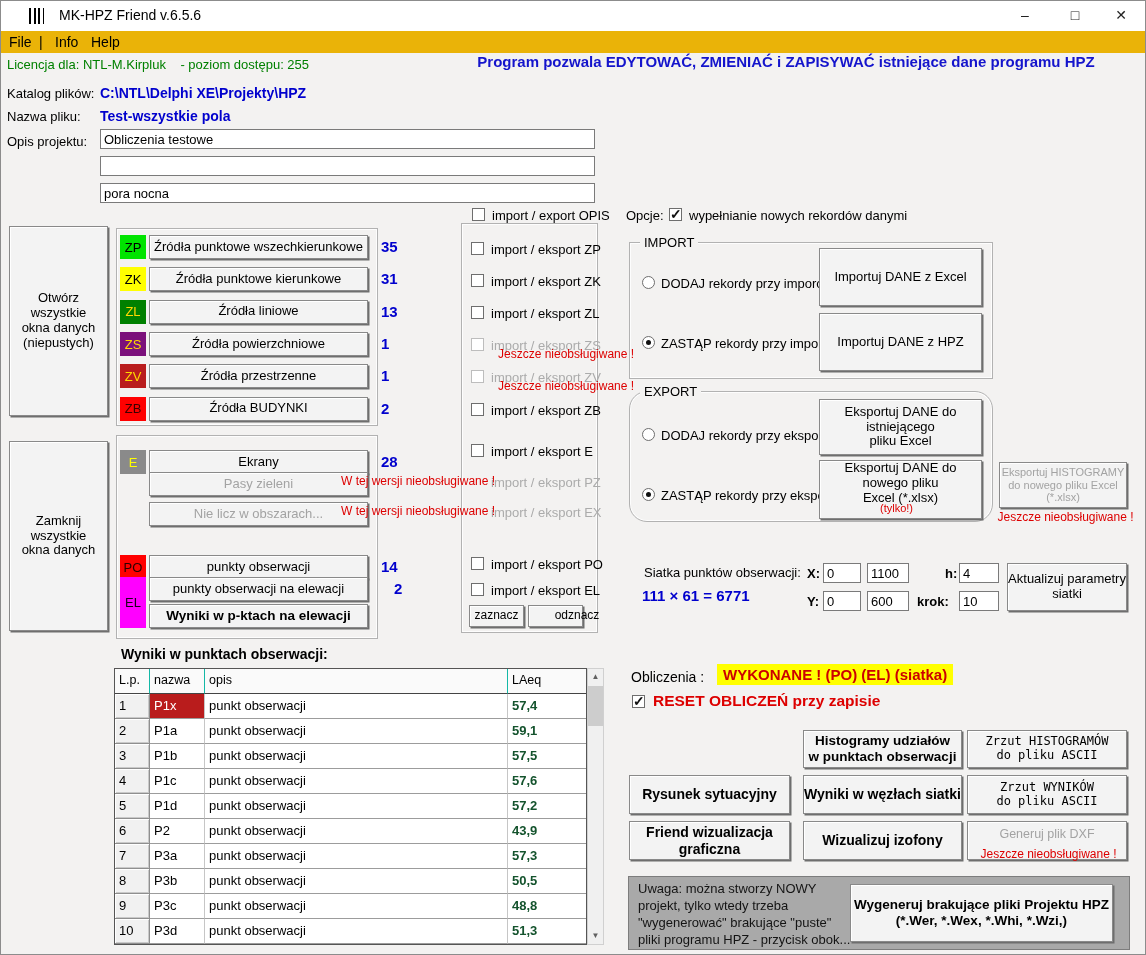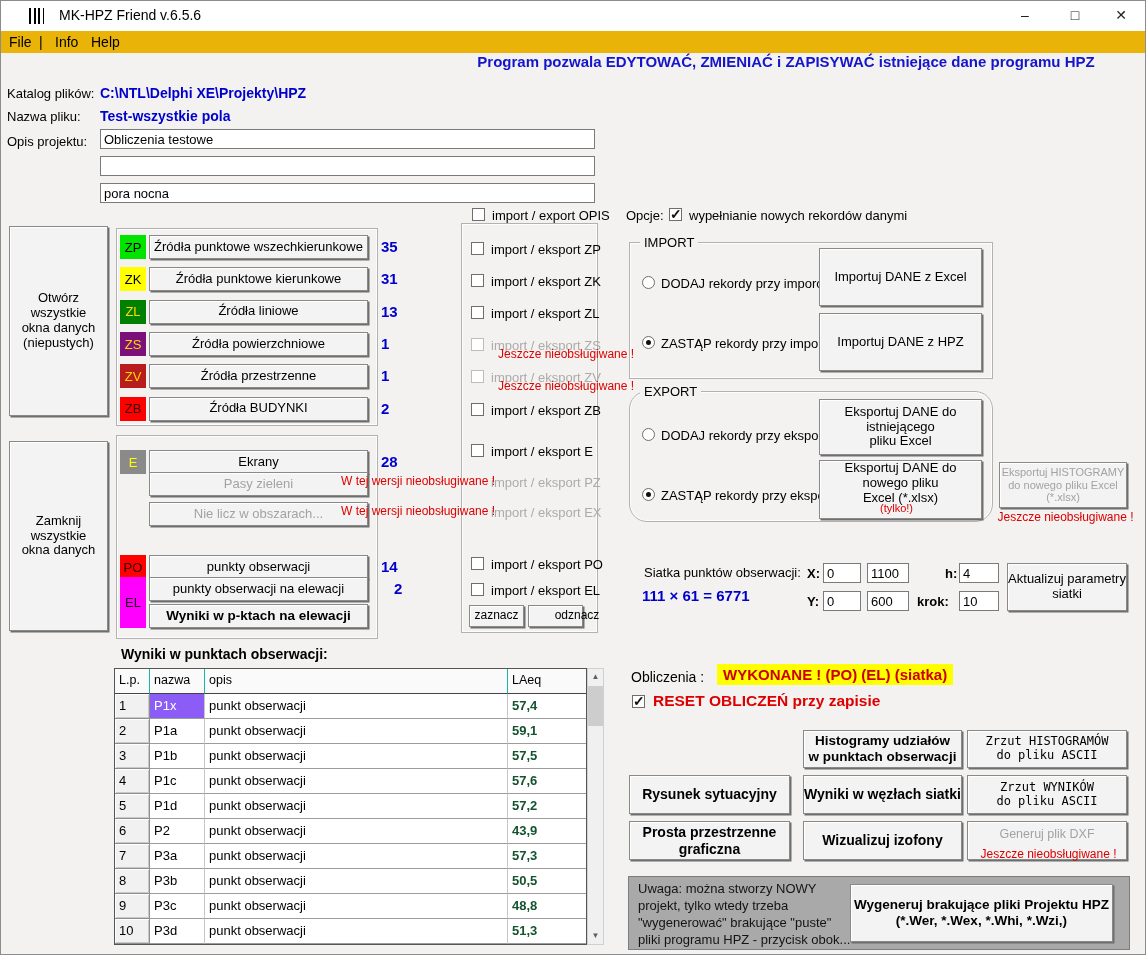--- a/index.html
+++ b/index.html
@@ -63,21 +63,21 @@
   .thead { display:flex; height:25px; }
   .hcell { background:#fafafa; border-right:1px solid #14b8a6; border-bottom:1px solid #444;
            font-size:12.5px; padding:4px 0 0 4px; }
   .trow { display:flex; height:25px; }
   .cell { padding:4px 0 0 4px; font-size:13px; overflow:hidden; white-space:nowrap; }
   .c-lp   { width:35px; background:#f1f1f1; border-right:1px solid #8f8f8f; border-bottom:1px solid #8f8f8f;
             box-shadow:inset 1px 1px 0 #fff, inset -1px -1px 0 #c9c9c9; }
   .c-nazwa{ width:55px; border-right:1px solid #c6c6c6; border-bottom:1px solid #9c9c9c; }
   .c-opis { width:303px; border-right:1px solid #c6c6c6; border-bottom:1px solid #9c9c9c; }
   .c-laeq { width:78px; border-bottom:1px solid #9c9c9c; color:#14532d; font-weight:bold; }
-  .c-nazwa.sel { background:#8b5cf6; color:#fff; }
+  .c-nazwa.sel { background:#b91c1c; color:#fff; }
   .hd-lp{width:35px}.hd-nazwa{width:55px}.hd-opis{width:303px}.hd-laeq{width:78px;border-right:none}
   .sbar { position:absolute; left:586px; top:667px; width:17px; height:277px; background:#f0f0f0; border:1px solid #d0d0d0; }
   .sarr { position:absolute; left:0; width:15px; height:16px; text-align:center; font-size:8px; color:#606060; line-height:16px; }
   .sthumb { position:absolute; left:0px; top:17px; width:15px; height:40px; background:#cdcdcd; }
 </style>
 </head>
 <body>
 
 <div id="win">
 
@@ -89,20 +89,24 @@
     <span class="win-btn" style="left:1104px;">✕</span>
   </div>
 
   <div class="menubar">
     <span class="menu-item" style="left:8px;">File</span>
     <span class="menu-item" style="left:38px;">|</span>
     <span class="menu-item" style="left:54px;">Info</span>
     <span class="menu-item" style="left:90px;">Help</span>
   </div>
 
+  <span class="abs green" style="left:6px;top:56px;font-size:13px;">
+    <span>Licencja dla: NTL-M.Kirpluk</span>&nbsp;&nbsp;&nbsp;
+    <span>- poziom dostępu: 255</span>
+  </span>
   <div class="banner">Program  pozwala EDYTOWAĆ, ZMIENIAĆ i ZAPISYWAĆ istniejące dane programu HPZ</div>
 
   <span class="abs lbl" style="left:6px;top:85px;">Katalog plików:</span>
   <span class="abs blueval" style="left:99px;top:84px;">C:\NTL\Delphi XE\Projekty\HPZ</span>
   <span class="abs lbl" style="left:6px;top:108px;">Nazwa pliku:</span>
   <span class="abs blueval" style="left:99px;top:107px;">Test-wszystkie pola</span>
   <span class="abs lbl" style="left:6px;top:133px;">Opis projektu:</span>
   <input class="tinput" style="left: 99px; top: 128px; width: 495px;" value="Obliczenia testowe">
   <input class="tinput" style="left: 99px; top: 155px; width: 495px;" value="">
   <input class="tinput" style="left: 99px; top: 182px; width: 495px;" value="pora nocna">
@@ -250,21 +254,21 @@
   <span class="reset-label" style="left:652px;top:691px;">RESET OBLICZEŃ przy zapisie</span>
 
   <div class="btn pre bold" style="left:802px;top:729px;width:159px;height:38px;">Histogramy udziałów
 w punktach obserwacji</div>
   <div class="btn pre mono" style="left:966px;top:729px;width:160px;height:38px;">Zrzut HISTOGRAMÓW
 do pliku ASCII</div>
   <div class="btn big" style="left:628px;top:774px;width:161px;height:39px;">Rysunek sytuacyjny</div>
   <div class="btn big" style="left:802px;top:774px;width:159px;height:39px;">Wyniki w węzłach siatki</div>
   <div class="btn pre mono" style="left:966px;top:774px;width:160px;height:39px;">Zrzut WYNIKÓW
 do pliku ASCII</div>
-  <div class="btn pre big" style="left:628px;top:820px;width:161px;height:39px;">Prosta przestrzenne
+  <div class="btn pre big" style="left:628px;top:820px;width:161px;height:39px;">Friend wizualizacja
 graficzna</div>
   <div class="btn big" style="left:802px;top:820px;width:159px;height:39px;">Wizualizuj izofony</div>
   <div class="btn disabled" style="left:966px;top:820px;width:160px;height:39px;padding-bottom:12px;font-size:12.5px;">Generuj plik DXF</div>
   <span class="rednote" style="left:975px;top:846px;width:145px;text-align:center;">Jeszcze nieobsługiwane !</span>
 
   <div class="footer-panel" style="left:627px;top:875px;width:502px;height:74px;"></div>
   <span class="footer-note" style="left:637px;top:880px;">Uwaga: można stworzy NOWY
 projekt, tylko wtedy trzeba
 "wygenerować" brakujące "puste"
 pliki programu HPZ - przycisk obok...</span>

